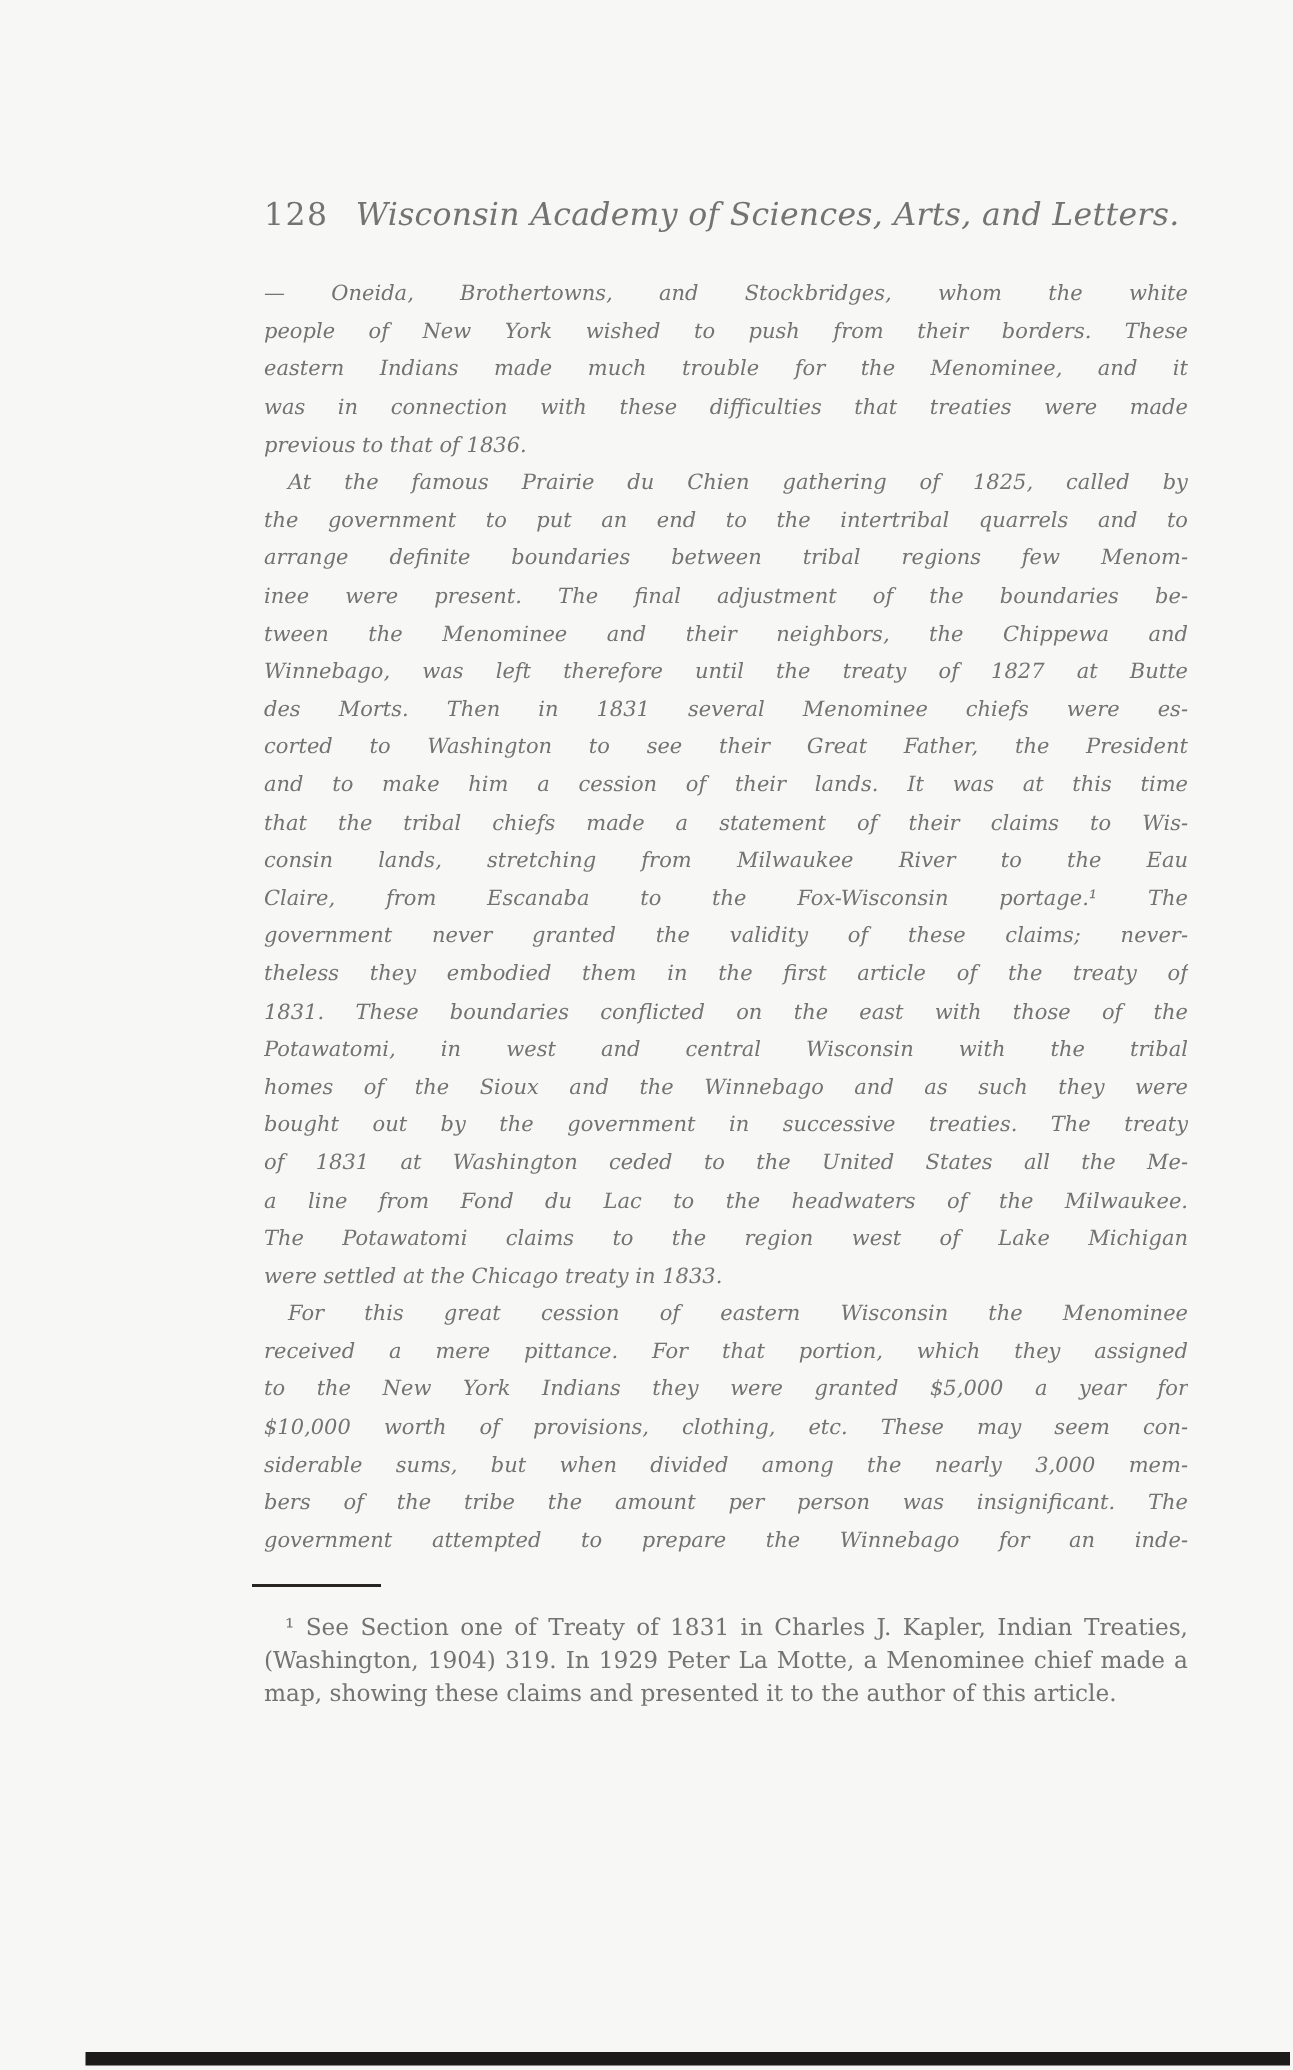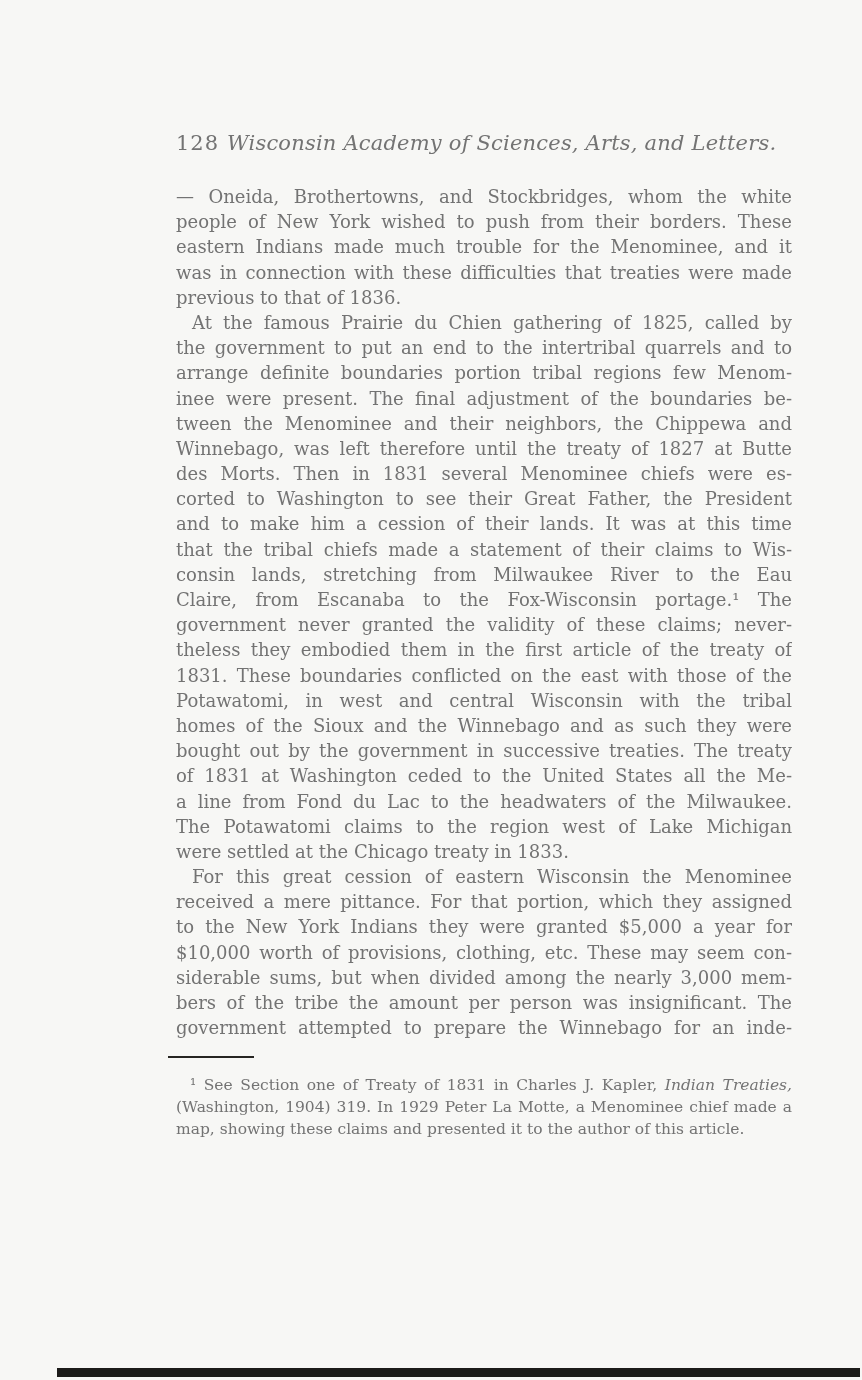--- a/index.html
+++ b/index.html
@@ -21,22 +21,22 @@
   }
   .page-header {
     display: flex;
     align-items: baseline;
     font-size: 21px;
     line-height: 26px;
     margin-bottom: 28px;
     white-space: nowrap;
   }
   .page-number { font-style: normal; letter-spacing: 1px; }
-  .running-title { font-style: italic; margin-left: 8px; letter-spacing: 0.2px; }
-  .body-text { font-size: 18px; }
+  .running-title { font-style: italic; margin-left: 18px; letter-spacing: 0.2px; }
+  .body-text { font-size: 14px; font-style: italic; }
   .paragraph { margin: 0; }
   .line {
     line-height: 25.2px;
     height: 25.2px;
     text-align: justify;
     text-align-last: justify;
     white-space: normal;
     overflow: hidden;
   }
   .line.last { text-align-last: left; }
@@ -54,21 +54,21 @@
   }
   .fn-line {
     line-height: 22px;
     height: 22px;
     text-align: justify;
     text-align-last: justify;
     overflow: hidden;
   }
   .fn-line.first { text-indent: 14px; }
   .fn-line.last { text-align-last: left; }
-  .fn-italic { font-style: italic; }
+  .fn-italic { }
   .scan-artifact-bar {
     position: absolute;
     left: 57px;
     bottom: 3px;
     width: 803px;
     height: 9px;
     background: #1c1b19;
   }
 </style>
 </head>
@@ -86,21 +86,21 @@
       <div class="paragraph">
           <div class="line">— Oneida, Brothertowns, and Stockbridges, whom the white</div>
           <div class="line">people of New York wished to push from their borders. These</div>
           <div class="line">eastern Indians made much trouble for the Menominee, and it</div>
           <div class="line">was in connection with these difficulties that treaties were made</div>
           <div class="line last">previous to that of 1836.</div>
         </div>
       <div class="paragraph indent">
           <div class="line">At the famous Prairie du Chien gathering of 1825, called by</div>
           <div class="line">the government to put an end to the intertribal quarrels and to</div>
-          <div class="line">arrange definite boundaries portion tribal regions few Menom-</div>
+          <div class="line">arrange definite boundaries between tribal regions few Menom-</div>
           <div class="line">inee were present. The final adjustment of the boundaries be-</div>
           <div class="line">tween the Menominee and their neighbors, the Chippewa and</div>
           <div class="line">Winnebago, was left therefore until the treaty of 1827 at Butte</div>
           <div class="line">des Morts. Then in 1831 several Menominee chiefs were es-</div>
           <div class="line">corted to Washington to see their Great Father, the President</div>
           <div class="line">and to make him a cession of their lands. It was at this time</div>
           <div class="line">that the tribal chiefs made a statement of their claims to Wis-</div>
           <div class="line">consin lands, stretching from Milwaukee River to the Eau</div>
           <div class="line">Claire, from Escanaba to the Fox-Wisconsin portage.¹ The</div>
           <div class="line">government never granted the validity of these claims; never-</div>

